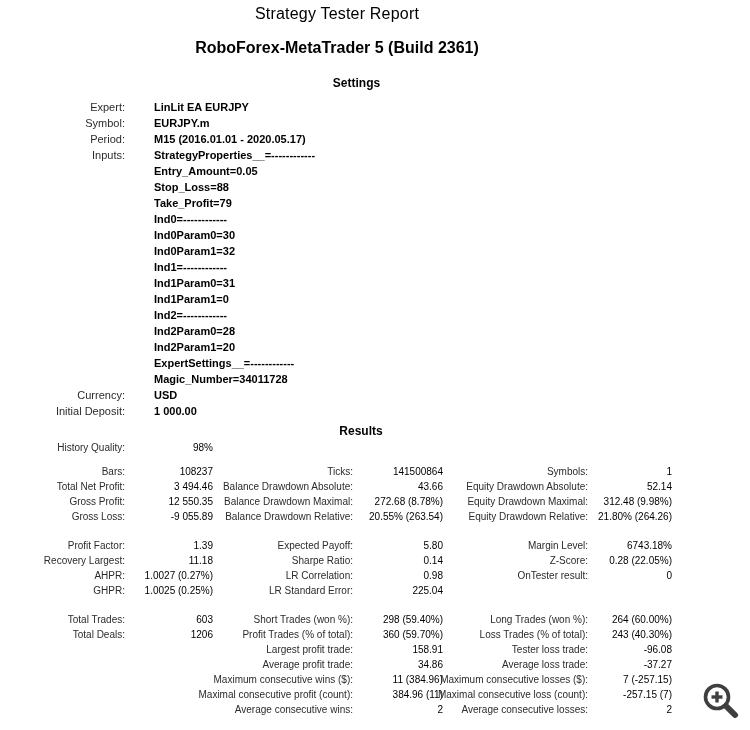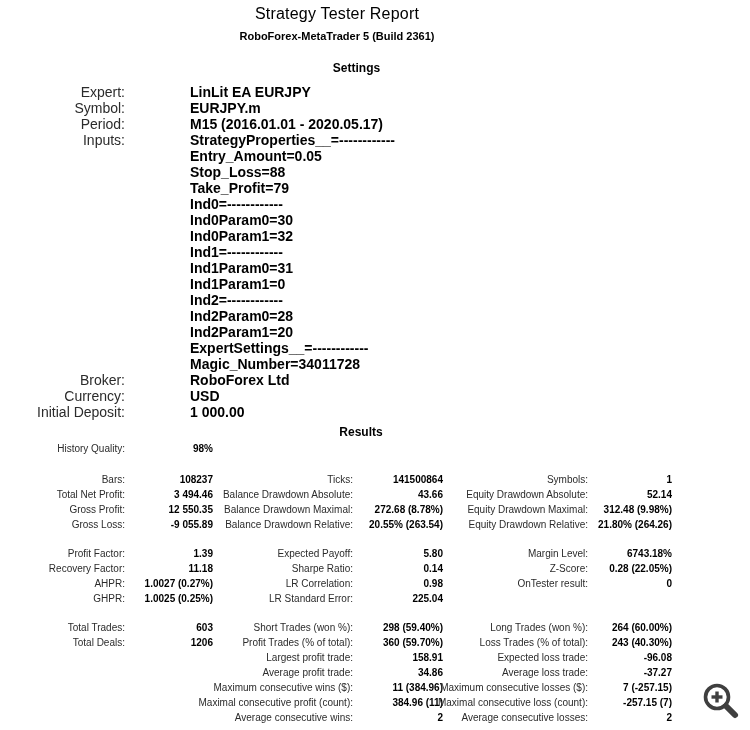--- a/index.html
+++ b/index.html
@@ -12,32 +12,32 @@
     overflow: hidden;
     position: relative;
   }
   .report { width: 674px; padding-top: 5px; }
 
   .title {
     font-size: 16px; font-weight: normal;
     text-align: center; letter-spacing: 0.2px;
   }
   .subtitle {
-    font-size: 11px; font-weight: bold;
-    text-align: center; margin-top: 7px;
+    font-size: 16px; font-weight: bold;
+    text-align: center; margin-top: 16px;
   }
   .section-heading {
     font-size: 12px; font-weight: bold;
     text-align: center;
   }
   .settings-heading { margin-top: 19px; margin-bottom: 9px; padding-left: 39px; }
   .results-heading  { margin-top: 5px;  margin-bottom: 2px; padding-left: 48px; }
 
   
-  .s-row { display: flex; height: 16px; line-height: 16px; font-size: 14px; gap: 36px; }
+  .s-row { display: flex; height: 16px; line-height: 16px; font-size: 11px; }
   .s-label {
     width: 125px; text-align: right;
     color: #2b2b2b; white-space: nowrap;
   }
   .s-value {
     padding-left: 7px; font-weight: bold; white-space: nowrap; margin-left: 22px;
   }
 
   
   .r-row { display: flex; height: 15px; line-height: 15px; font-size: 10px; }
@@ -45,23 +45,23 @@
     display: flex; justify-content: flex-end; align-items: center;
     white-space: nowrap; overflow: visible;
   }
   .r-cell:nth-child(1) { width: 125px; }
   .r-cell:nth-child(2) { width: 88px;  }
   .r-cell:nth-child(3) { width: 140px; }
   .r-cell:nth-child(4) { width: 90px;  }
   .r-cell:nth-child(5) { width: 145px; }
   .r-cell:nth-child(6) { width: 84px;  }
   .r-lbl { color: #2b2b2b; }
-  .r-val { font-weight: bold; }
+  .r-val { font-weight: normal; }
   .spacer-row { height: 14px; }
-  .gap-below { margin-bottom: 16px; }
+  .gap-below { margin-bottom: 9px; }
 
   
   .zoom-btn {
     position: absolute; left: 699px; top: 679px;
     width: 44px; height: 44px;
     display: flex; align-items: center; justify-content: center;
     cursor: pointer; background: #ffffff;
   }
 </style>
 </head>
@@ -156,24 +156,20 @@
   <div class="s-row">
     <div class="s-label"></div>
     <div class="s-value">ExpertSettings__=------------</div>
   </div>
 
   <div class="s-row">
     <div class="s-label"></div>
     <div class="s-value">Magic_Number=34011728</div>
   </div>
 
-  <div class="s-row">
-    <div class="s-label">Broker:</div>
-    <div class="s-value">RoboForex Ltd</div>
-  </div>
 
   <div class="s-row">
     <div class="s-label">Currency:</div>
     <div class="s-value">USD</div>
   </div>
 
   <div class="s-row">
     <div class="s-label">Initial Deposit:</div>
     <div class="s-value">1 000.00</div>
   </div>
@@ -230,21 +226,21 @@
   <div class="r-row">
     <div class="r-cell r-lbl">Profit Factor:</div>
     <div class="r-cell r-val">1.39</div>
     <div class="r-cell r-lbl">Expected Payoff:</div>
     <div class="r-cell r-val">5.80</div>
     <div class="r-cell r-lbl">Margin Level:</div>
     <div class="r-cell r-val">6743.18%</div>
   </div>
 
   <div class="r-row">
-    <div class="r-cell r-lbl">Recovery Factor:</div>
+    <div class="r-cell r-lbl">Recovery Largest:</div>
     <div class="r-cell r-val">11.18</div>
     <div class="r-cell r-lbl">Sharpe Ratio:</div>
     <div class="r-cell r-val">0.14</div>
     <div class="r-cell r-lbl">Z-Score:</div>
     <div class="r-cell r-val">0.28 (22.05%)</div>
   </div>
 
   <div class="r-row">
     <div class="r-cell r-lbl">AHPR:</div>
     <div class="r-cell r-val">1.0027 (0.27%)</div>
@@ -279,21 +275,21 @@
     <div class="r-cell r-val">360 (59.70%)</div>
     <div class="r-cell r-lbl">Loss Trades (% of total):</div>
     <div class="r-cell r-val">243 (40.30%)</div>
   </div>
 
   <div class="r-row">
     <div class="r-cell r-lbl"></div>
     <div class="r-cell r-val"></div>
     <div class="r-cell r-lbl">Largest profit trade:</div>
     <div class="r-cell r-val">158.91</div>
-    <div class="r-cell r-lbl">Expected loss trade:</div>
+    <div class="r-cell r-lbl">Tester loss trade:</div>
     <div class="r-cell r-val">-96.08</div>
   </div>
 
   <div class="r-row">
     <div class="r-cell r-lbl"></div>
     <div class="r-cell r-val"></div>
     <div class="r-cell r-lbl">Average profit trade:</div>
     <div class="r-cell r-val">34.86</div>
     <div class="r-cell r-lbl">Average loss trade:</div>
     <div class="r-cell r-val">-37.27</div>

